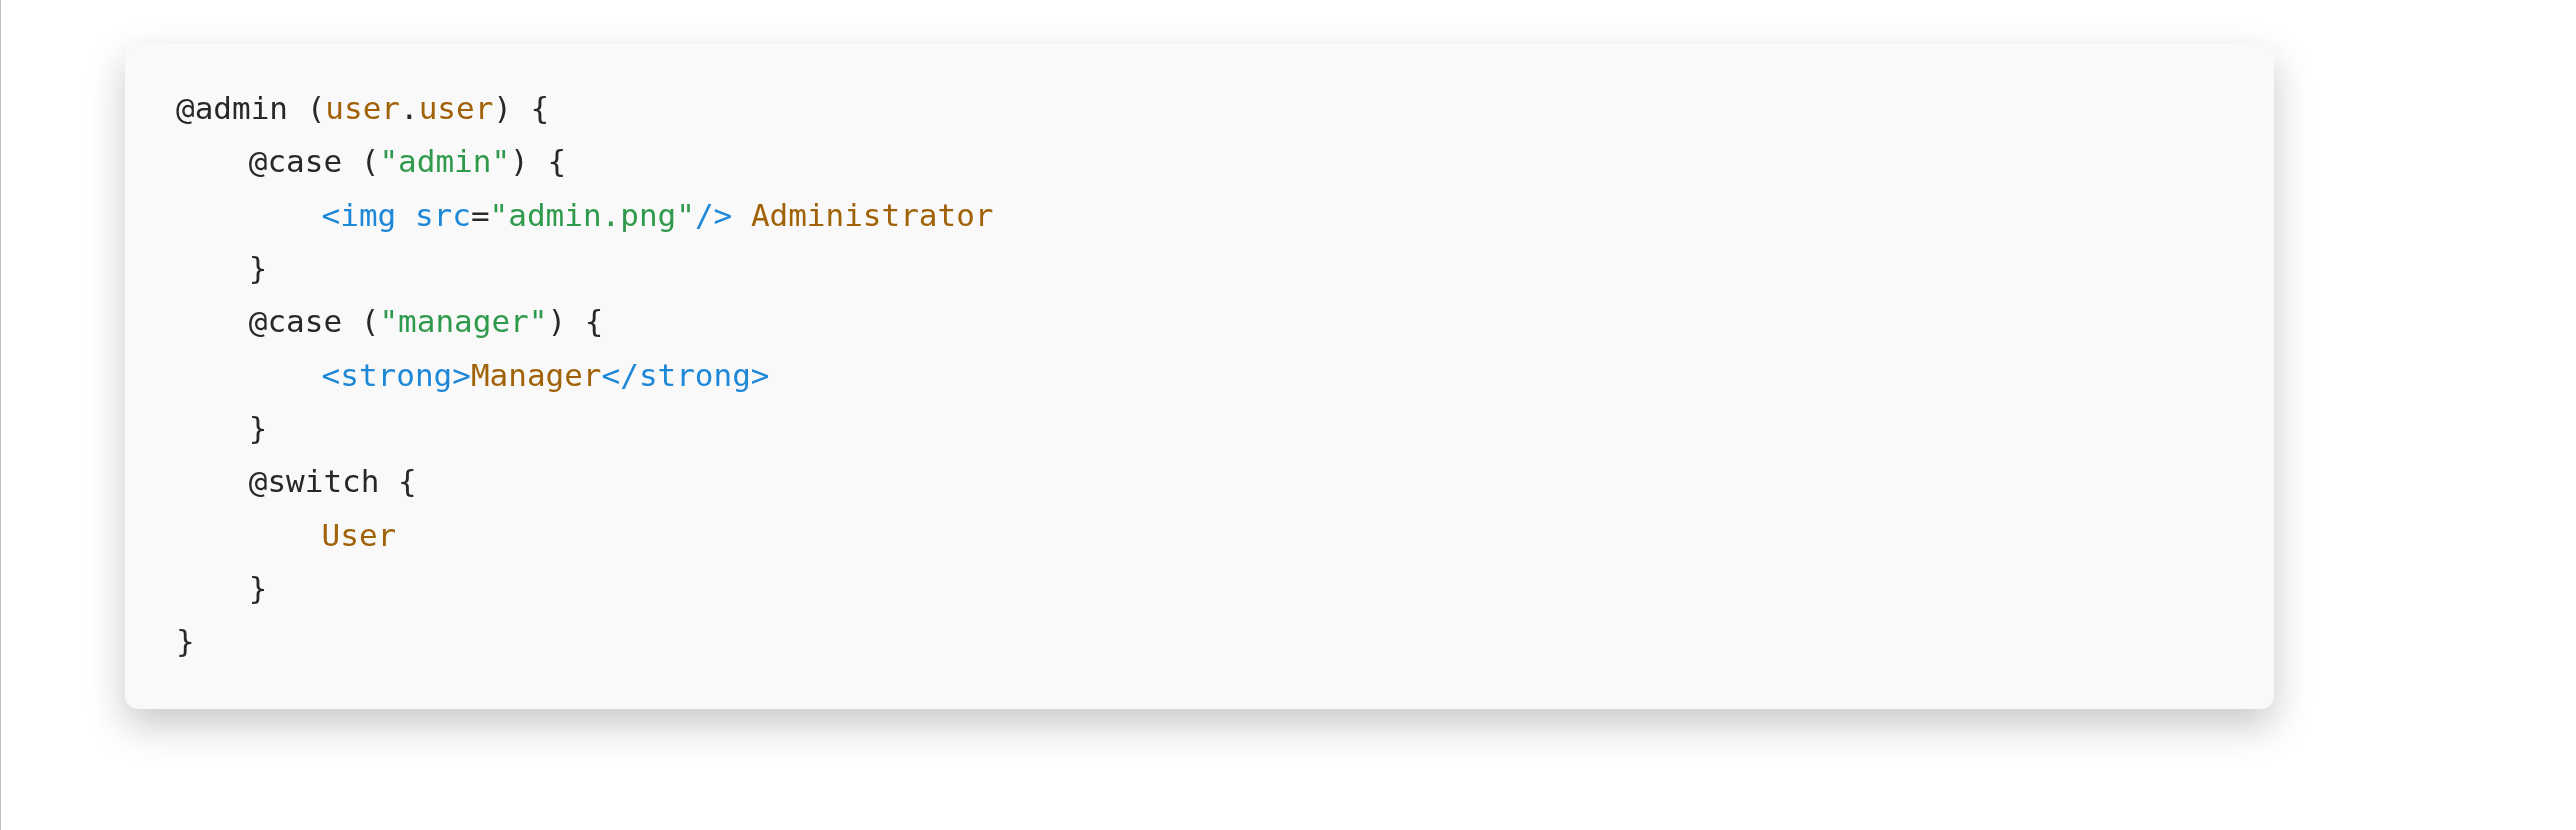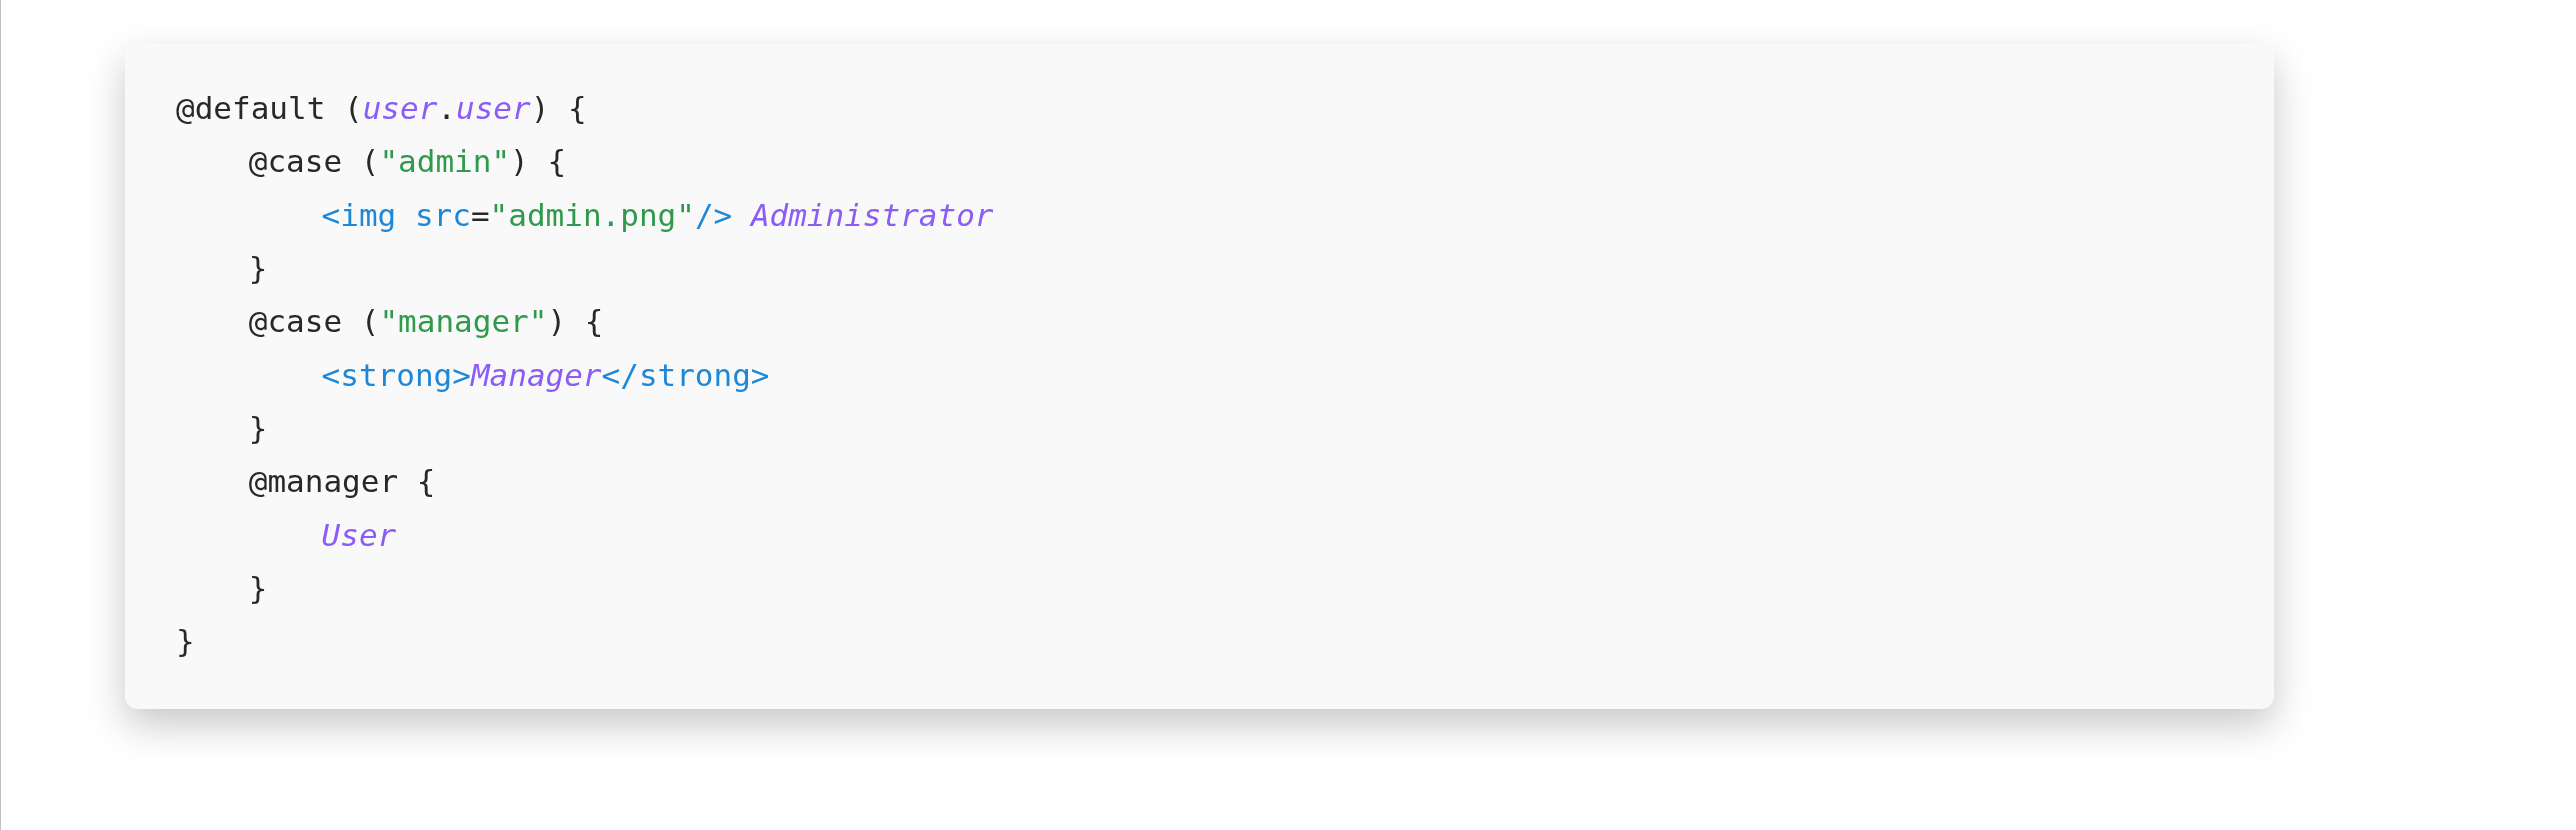--- a/index.html
+++ b/index.html
@@ -30,35 +30,35 @@
     pre.code-block {
       margin: 0;
       font-family: ui-monospace, "SF Mono", Menlo, Monaco, Consolas, monospace;
       font-size: 31px;
       line-height: 1.72;
       white-space: pre;
     }
     .ind1 { padding-left: 3.9ch; display: inline-block; }
     .ind2 { padding-left: 7.8ch; display: inline-block; }
     .tok-plain { color: #282828; }
-    .tok-red { color: #8b5cf6; font-style: italic; }
+    .tok-red { color: #a16207; }
     .tok-blue { color: #1e88d8; }
     .tok-green { color: #2f9a4b; }
   </style>
 </head>
 <body>
 
 <div class="container">
   <div class="code-card">
-    <pre class="code-block"><span class="tok-plain"><span>@default (</span><span class="tok-red">user</span><span>.</span><span class="tok-red">user</span><span>) {</span></span>
+    <pre class="code-block"><span class="tok-plain"><span>@admin (</span><span class="tok-red">user</span><span>.</span><span class="tok-red">user</span><span>) {</span></span>
 <span class="ind1 tok-plain"><span>@case (</span><span class="tok-green">"admin"</span><span>) {</span></span>
 <span class="ind2"><span class="tok-blue">&lt;</span><span class="tok-blue">img</span><span> </span><span class="tok-blue">src</span><span class="tok-plain">=</span><span class="tok-green">"admin.png"</span><span class="tok-blue">/&gt;</span><span class="tok-red"> Administrator</span></span>
 <span class="ind1 tok-plain"><span>}</span></span>
 <span class="ind1 tok-plain"><span>@case (</span><span class="tok-green">"manager"</span><span>) {</span></span>
 <span class="ind2"><span class="tok-blue">&lt;</span><span class="tok-blue">strong</span><span class="tok-blue">&gt;</span><span class="tok-red">Manager</span><span class="tok-blue">&lt;/</span><span class="tok-blue">strong</span><span class="tok-blue">&gt;</span></span>
 <span class="ind1 tok-plain"><span>}</span></span>
-<span class="ind1 tok-plain"><span>@manager {</span></span>
+<span class="ind1 tok-plain"><span>@switch {</span></span>
 <span class="ind2 tok-red"><span>User</span></span>
 <span class="ind1 tok-plain"><span>}</span></span>
 <span class="tok-plain"><span>}</span></span></pre>
   </div>
 </div>
 
 
 </body></html>

